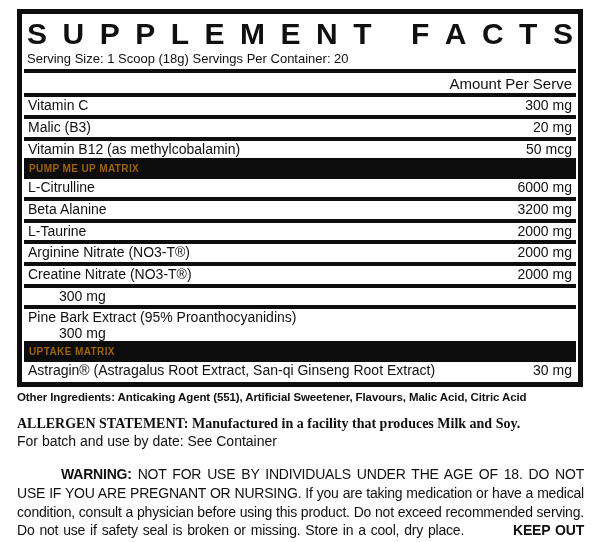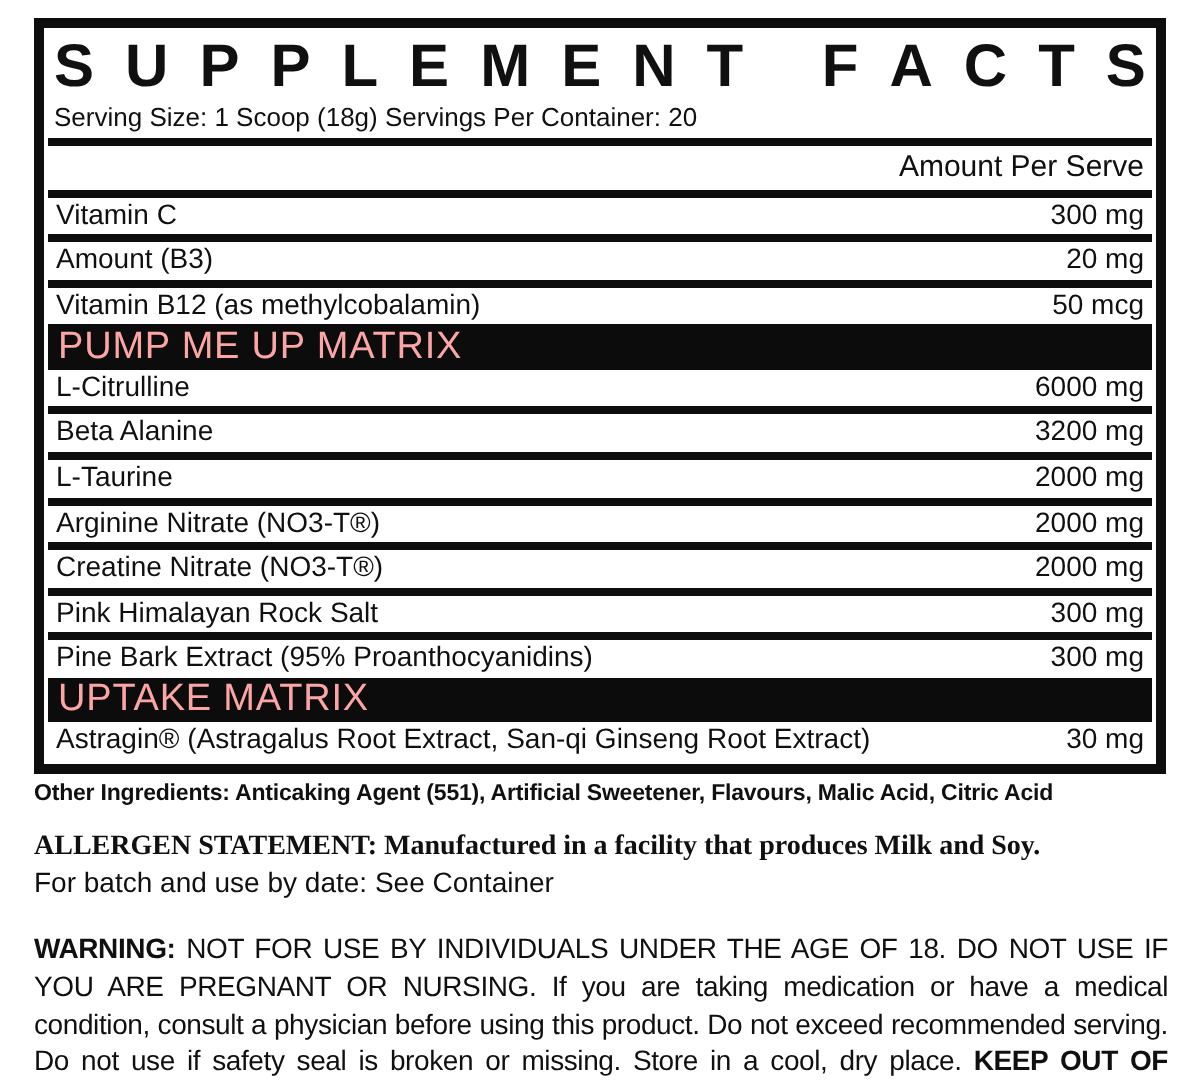--- a/index.html
+++ b/index.html
@@ -28,32 +28,32 @@
     border-bottom:4px solid #0d0d0d;
   }
   .nrow{
     flex:1;display:flex;justify-content:space-between;align-items:flex-start;
     font-size:14px;padding:0 4px;border-bottom:4px solid #0d0d0d;
   }
   .nrow:last-child{border-bottom:none;}
   .nrow .amt{white-space:nowrap;padding-left:8px;margin-left:23px;}
   .section-bar{
     flex:1.2;display:flex;align-items:center;
-    background:#0c0c0c;color:#fca5a5;font-weight:normal;font-size:19px;
+    background:#0c0c0c;color:#a16207;font-weight:bold;font-size:10px;
     padding:0 5px;letter-spacing:0.4px;
   }
   .footer{position:absolute;left:17px;top:391px;width:567px;}
   .other-ing{font-size:11.5px;font-weight:bold;letter-spacing:-0.1px;}
   .allergen{margin-top:12px;font-size:14px;line-height:1.25;}
   .allergen .line1{font-weight:bold;font-family:Liberation Serif, serif;}
   .warning{
     margin-top:15px;font-size:14px;line-height:1.34;
     text-align:justify;letter-spacing:-0.2px;
   }
-  .warning .b{font-weight:bold;}
+  .warning .b{font-weight:bold;margin-left:44px;}
 </style>
 </head>
 <body>
 
 <div class="panel">
   <div class="facts-title">
       <span>S</span>
       <span>U</span>
       <span>P</span>
       <span>P</span>
@@ -72,21 +72,21 @@
     </div>
   <div class="serving-line">Serving Size: 1 Scoop (18g) Servings Per Container: 20</div>
 
   <div class="amount-row">Amount Per Serve</div>
 
   <div class="nrow">
     <span>Vitamin C</span>
     <span class="amt">300 mg</span>
   </div>
   <div class="nrow">
-    <span>Amount (B3)</span>
+    <span>Malic (B3)</span>
     <span class="amt">20 mg</span>
   </div>
   <div class="nrow" style="border-bottom:none;">
     <span>Vitamin B12 (as methylcobalamin)</span>
     <span class="amt">50 mcg</span>
   </div>
 
   <div class="section-bar">PUMP ME UP MATRIX</div>
 
   <div class="nrow">
@@ -103,24 +103,23 @@
   </div>
   <div class="nrow">
     <span>Arginine Nitrate (NO3-T®)</span>
     <span class="amt">2000 mg</span>
   </div>
   <div class="nrow">
     <span>Creatine Nitrate (NO3-T®)</span>
     <span class="amt">2000 mg</span>
   </div>
   <div class="nrow">
-    <span>Pink Himalayan Rock Salt</span>
     <span class="amt">300 mg</span>
   </div>
-  <div class="nrow" style="border-bottom:none;">
+  <div class="nrow" style="border-bottom:none;flex-direction:column;">
     <span>Pine Bark Extract (95% Proanthocyanidins)</span>
     <span class="amt">300 mg</span>
   </div>
 
   <div class="section-bar">UPTAKE MATRIX</div>
 
   <div class="nrow">
     <span>Astragin® (Astragalus Root Extract, San-qi Ginseng Root Extract)</span>
     <span class="amt">30 mg</span>
   </div>

